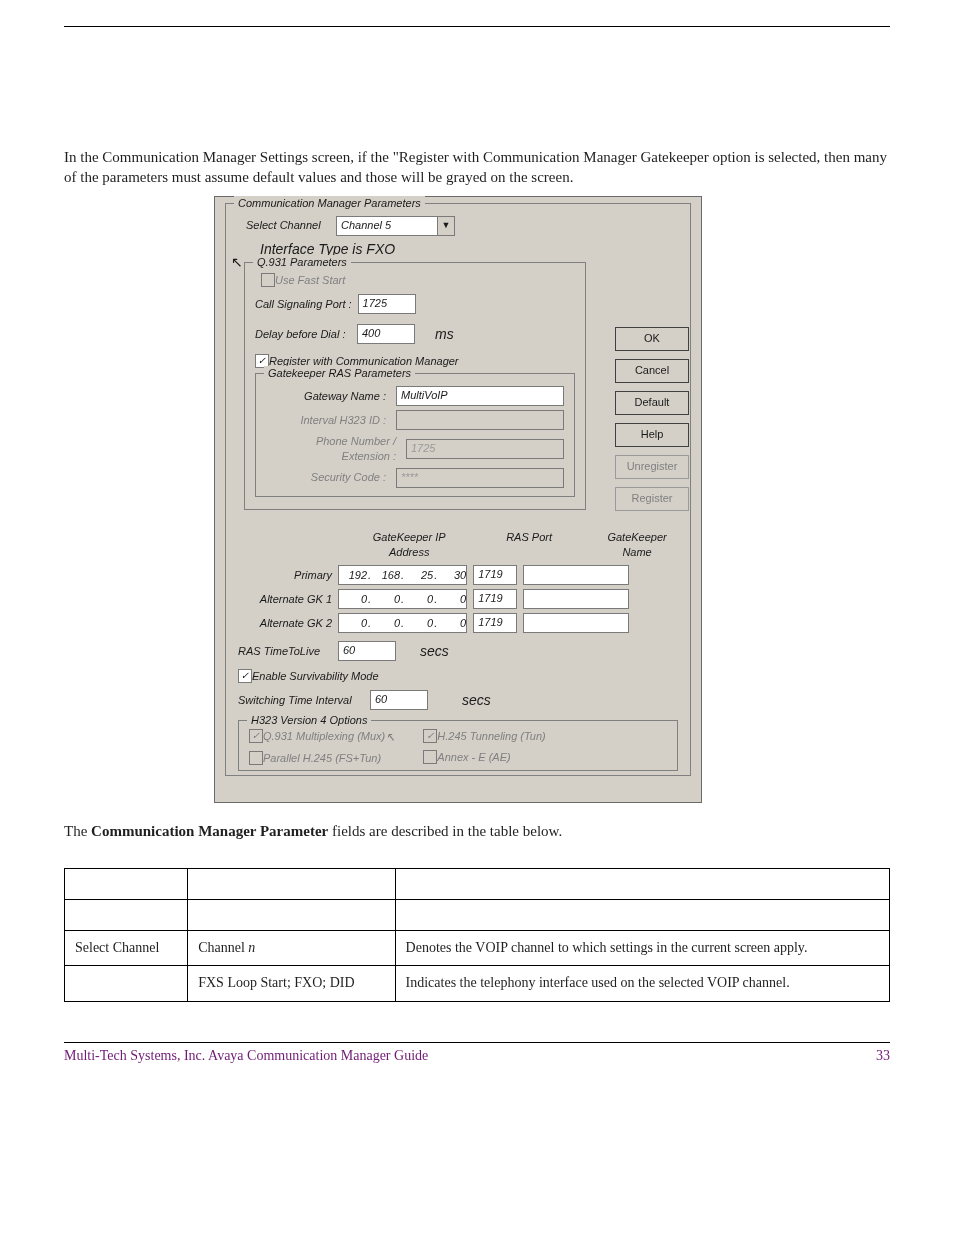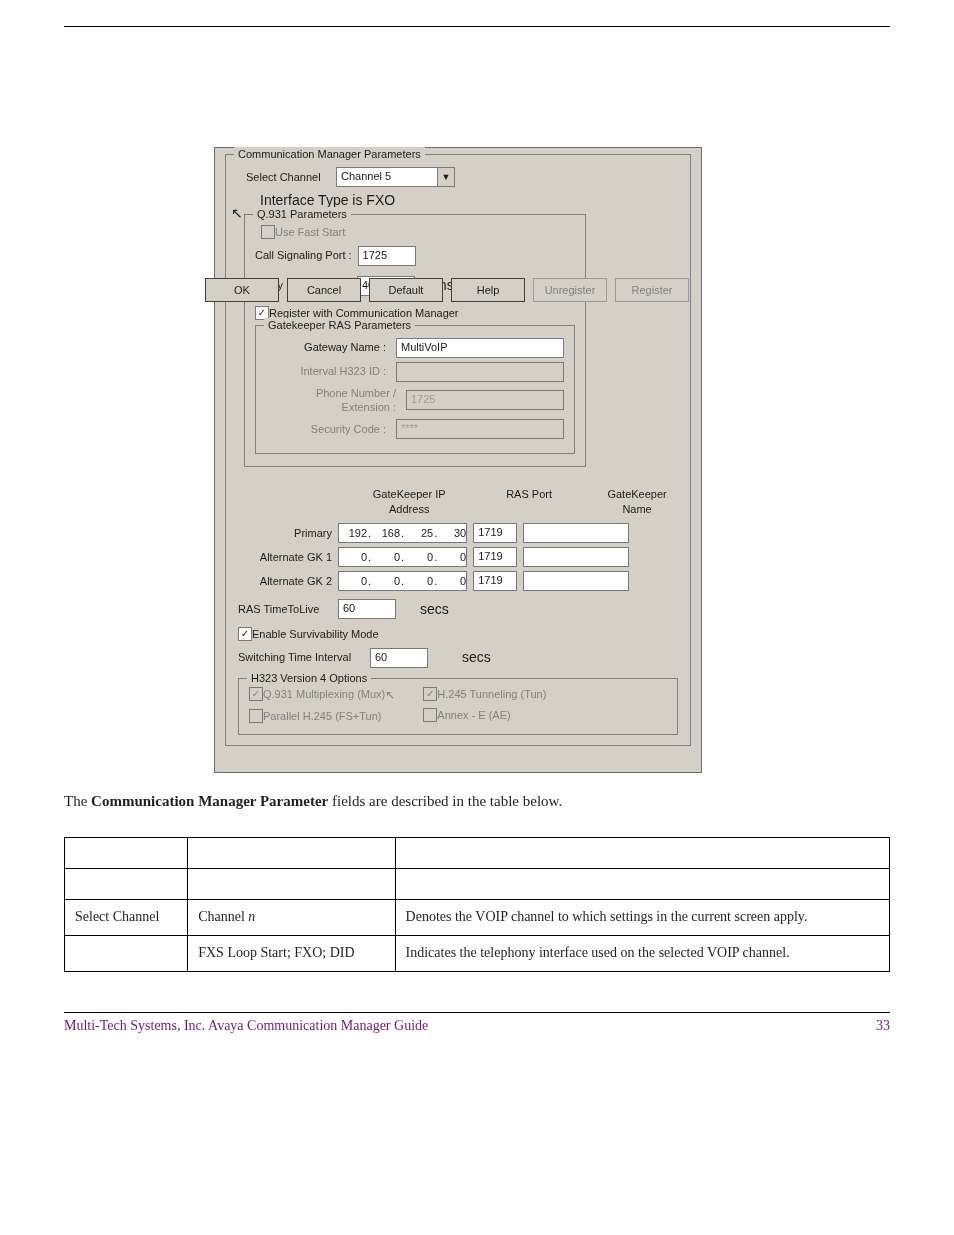--- a/index.html
+++ b/index.html
@@ -35,22 +35,23 @@
     background:var(--ui-bg);
     border:1px solid #6b6b6b;
     font-family:Tahoma,Verdana,Arial,sans-serif;
     font-size:11px;color:var(--ui-text);
     padding:4px 8px 20px 8px;
     position:relative;
   }
   .groupbox{
     border:1px solid var(--ui-line);
     margin:6px 2px;
-    padding:8px 10px 10px 10px;
+    padding:8px 10px 4px 10px;
     position:relative;
+    font-style:italic;
   }
   .groupbox>.gb-title{
     position:absolute;top:-8px;left:8px;
     background:var(--ui-bg);padding:0 4px;font-size:11px;color:var(--ui-text);
   }
   .row{display:flex;align-items:center;gap:6px;margin:4px 0;}
   .lbl{min-width:108px;text-align:left;color:var(--ui-text);font-size:11px;}
   .lbl-right{min-width:120px;text-align:right;color:var(--ui-text);font-size:11px;padding-right:4px;}
   .lbl.disabled,.lbl-right.disabled{color:var(--ui-dis);}
   .field{
@@ -70,21 +71,21 @@
     background:var(--btn-face);display:flex;align-items:center;justify-content:center;
     font-size:9px;line-height:9px;user-select:none;
   }
   .chk{display:flex;align-items:flex-start;gap:0;font-size:11px;}
   .chk .box{
     width:12px;height:12px;border:1px solid #7a7a7a;background:#fff;
     display:flex;align-items:center;justify-content:center;font-size:10px;line-height:10px;
   }
   .chk.disabled{color:var(--ui-dis);}
   .chk.disabled .box{background:var(--field-dis);}
-  .btncol{position:absolute;right:12px;top:130px;display:flex;flex-direction:row;gap:8px;}
+  .btncol{position:absolute;right:12px;top:130px;display:flex;flex-direction:column;gap:8px;}
   .btn{
     width:72px;height:22px;border:1px solid #404040;
     background:var(--btn-face);font-size:11px;
     display:flex;align-items:center;justify-content:center;
   }
   .btn.disabled{color:var(--ui-dis);border-color:#9a9a9a;}
   .statictxt{font-size:14px;color:var(--ui-text);}
   .ipbox{display:flex;align-items:center;border:1px solid #7a7a7a;background:#fff;height:18px;}
   .ipbox .oct{width:28px;text-align:right;font-size:11px;}
   .ipbox .dot{font-size:11px;padding:0 1px;}
@@ -102,20 +103,21 @@
   table.param tr.blank td{height:14px;}
   .ital{font-style:italic;}
   .underline-first::first-letter{text-decoration:underline;}
 </style>
 </head>
 <body>
 
 <div class="page">
   <hr class="top">
 
+  <p class="para">In the Communication Manager Settings screen, if the "Register with Communication Manager Gatekeeper option is selected, then many of the parameters must assume default values and those will be grayed on the screen.</p>
 
   <div class="ui-shot">
     <span class="cursor">↖</span>
 
     <div class="groupbox" style="margin-top:2px;">
       <span class="gb-title">Communication Manager Parameters</span>
 
       <div class="row" style="margin-left:10px;">
         <span class="lbl" style="min-width:84px;">Select Channel</span>
         <div class="select">

